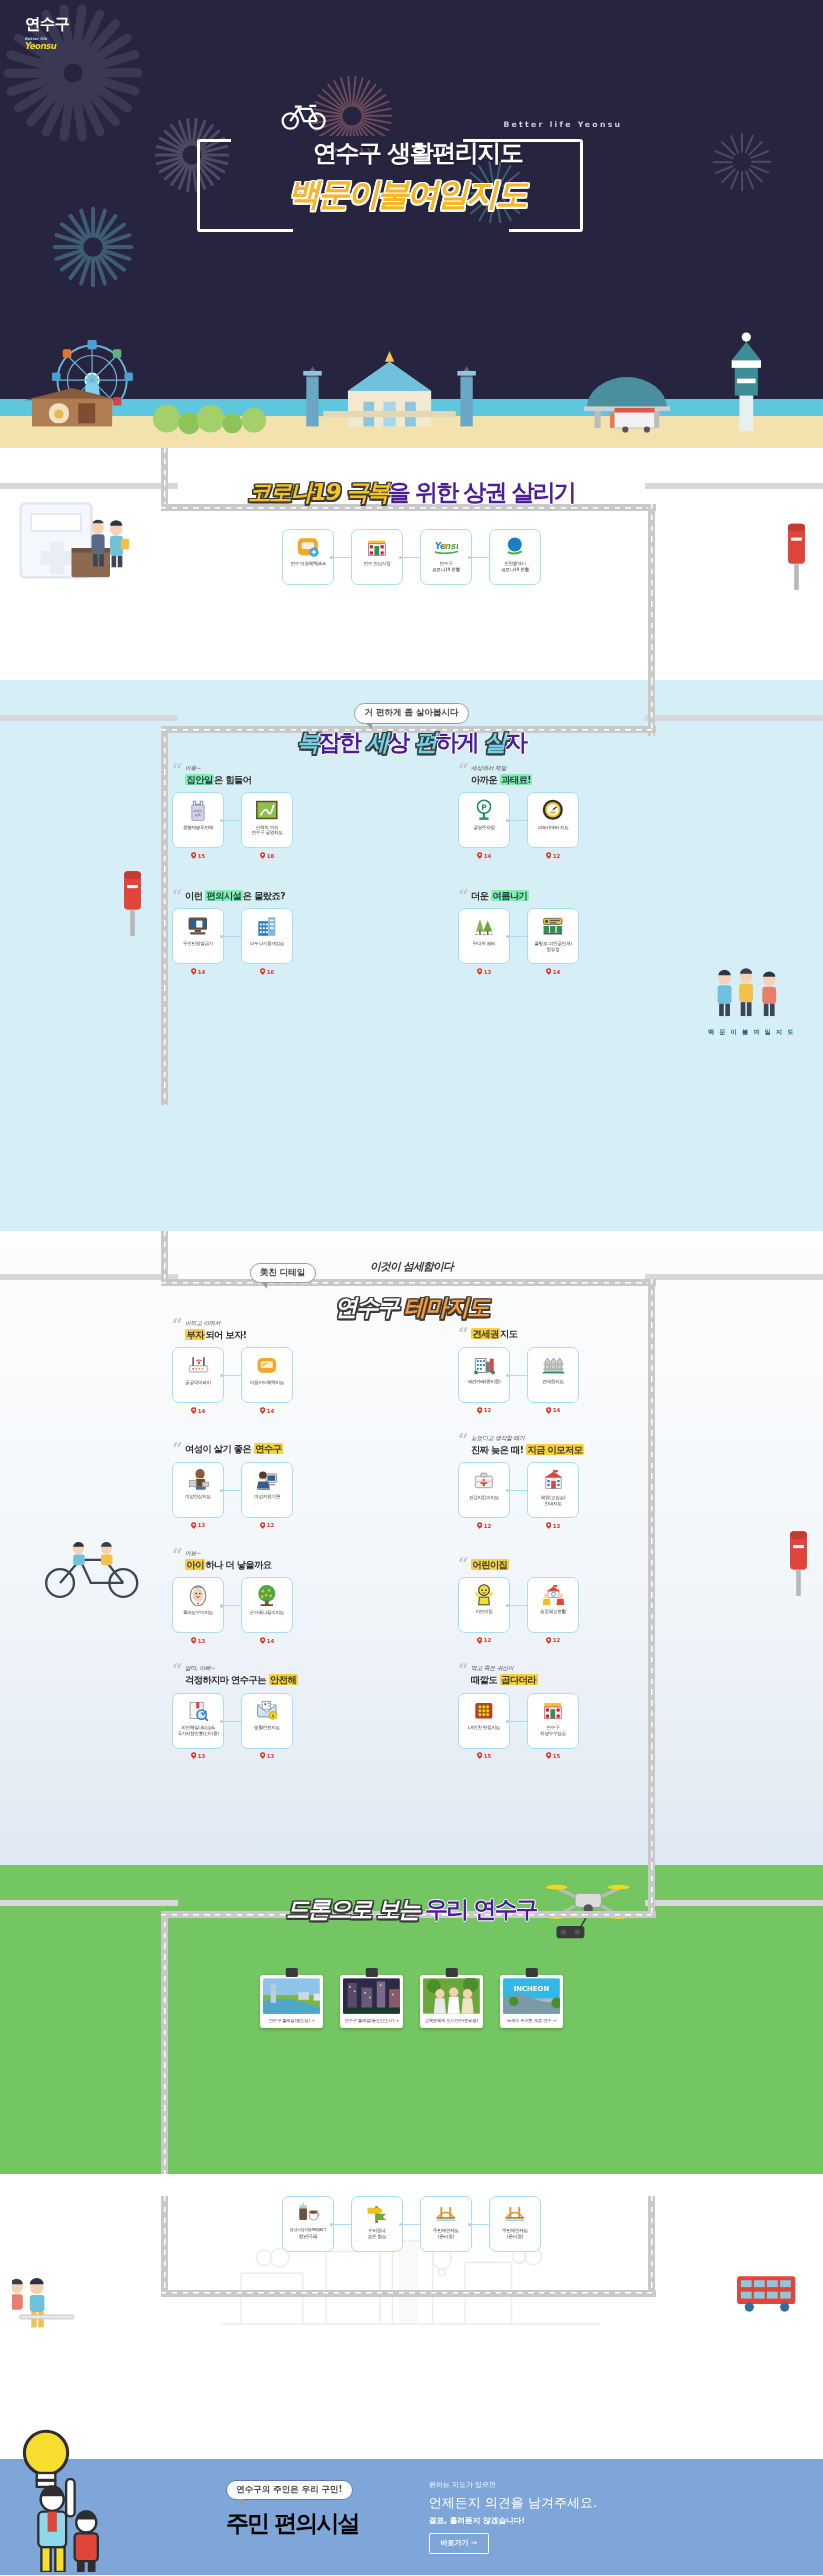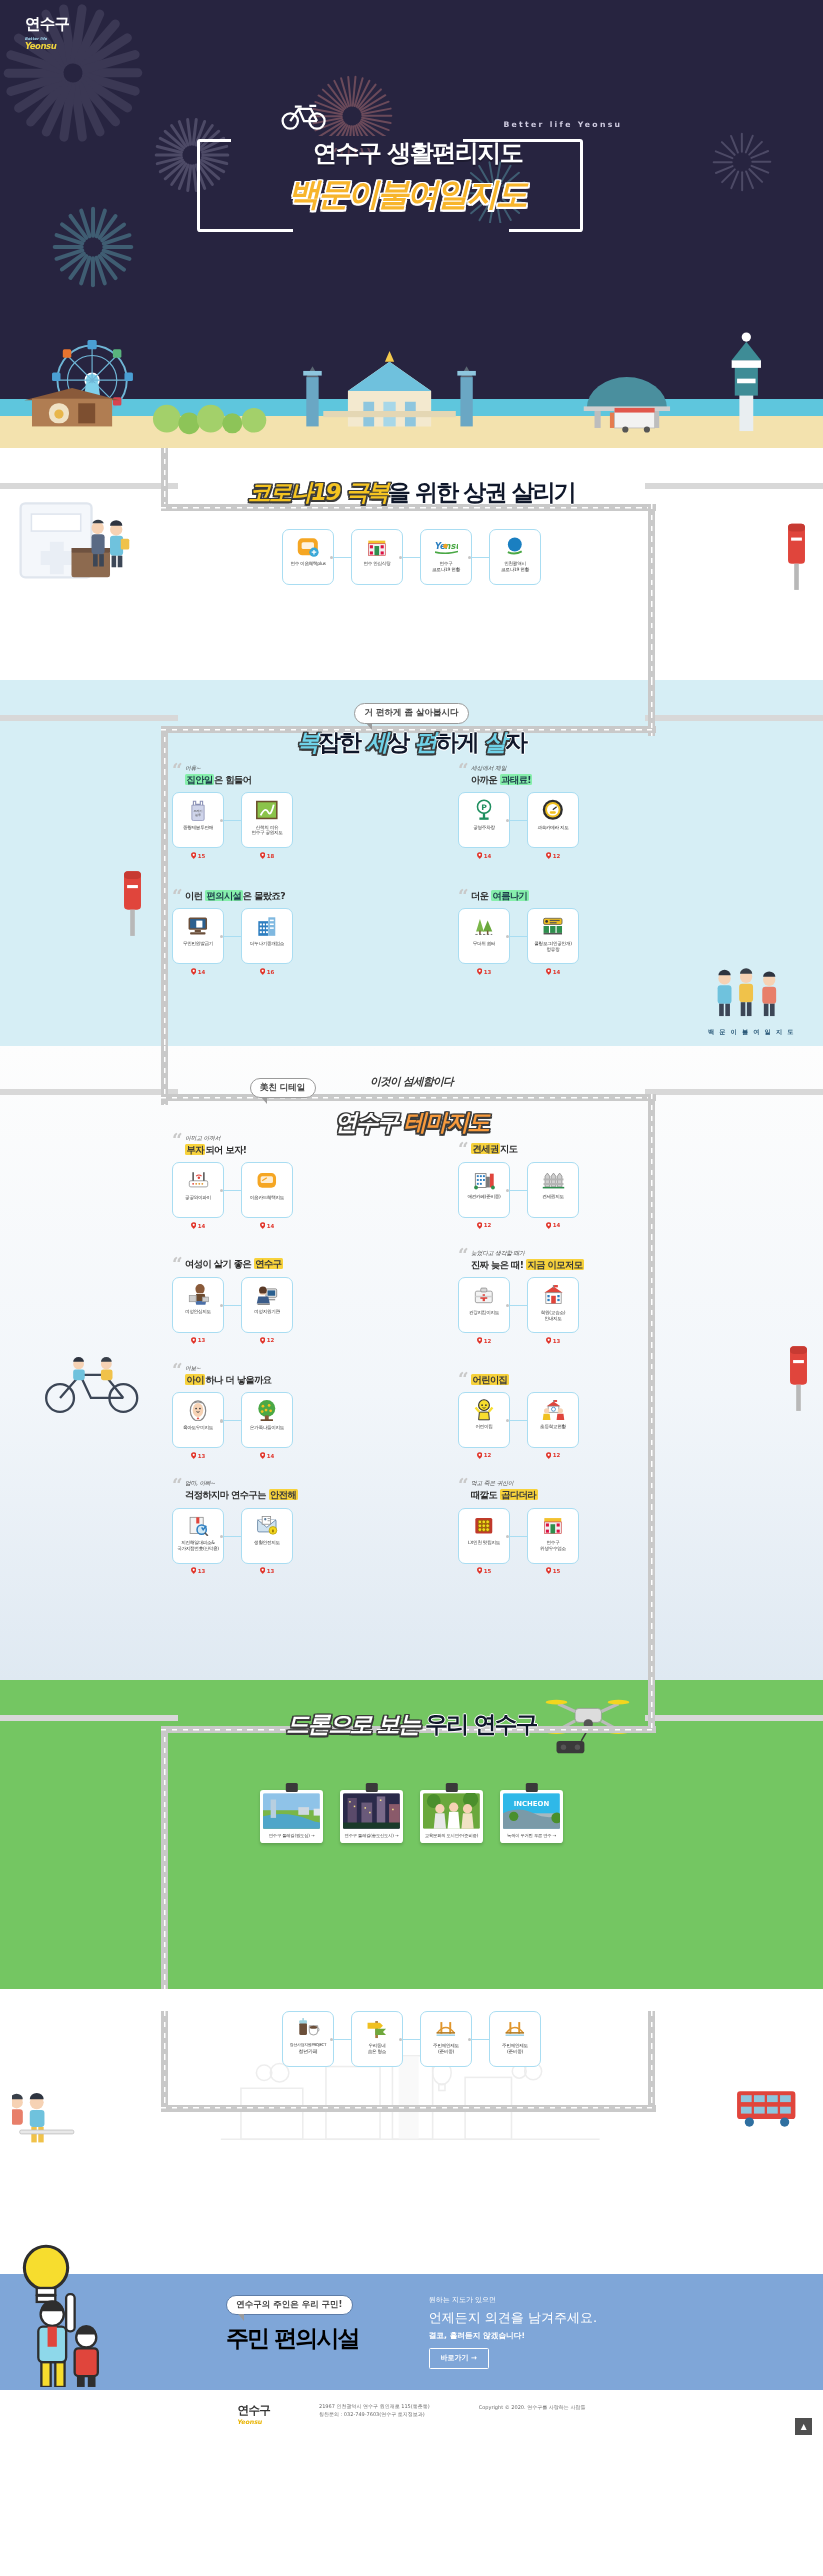--- a/index.html
+++ b/index.html
@@ -80,21 +80,21 @@
   }
   .kicker{ font-size:10.8px; font-weight:bold; color:#3b3b3b; letter-spacing:-0.8px;
      font-style:italic; text-shadow:0.8px 0.8px 0 #fff;}
   .big {
     font-size:23px; font-weight:bold; letter-spacing:-1.9px; white-space:nowrap;
   }
   .big .hl { font-style:italic; }
   .ol-y { color:#f5c421;
      text-shadow:-1.5px 0 0 #3a3a3a,1.5px 0 0 #3a3a3a,0 -1.5px 0 #3a3a3a,0 1.5px 0 #3a3a3a,
        -1.5px -1.5px 0 #3a3a3a,1.5px -1.5px 0 #3a3a3a,-1.5px 1.5px 0 #3a3a3a,1.5px 1.5px 0 #3a3a3a;}
-  .ol-d { color:#0f172a; text-shadow:-0.8px 0 0 #fff,0.8px 0 0 #fff,0 -0.8px 0 #fff,0 0.8px 0 #fff;margin-top:12px;}
+  .ol-d { color:#4c1d95; text-shadow:-0.8px 0 0 #fff,0.8px 0 0 #fff,0 -0.8px 0 #fff,0 0.8px 0 #fff;margin-top:12px;}
   .ol-b { color:#6fd2e8;
      text-shadow:-1.5px 0 0 #3a3a3a,1.5px 0 0 #3a3a3a,0 -1.5px 0 #3a3a3a,0 1.5px 0 #3a3a3a,
        -1.5px -1.5px 0 #3a3a3a,1.5px -1.5px 0 #3a3a3a,-1.5px 1.5px 0 #3a3a3a,1.5px 1.5px 0 #3a3a3a;}
   .ol-o { color:#f79a3c;
      text-shadow:-1.5px 0 0 #3a3a3a,1.5px 0 0 #3a3a3a,0 -1.5px 0 #3a3a3a,0 1.5px 0 #3a3a3a,
        -1.5px -1.5px 0 #3a3a3a,1.5px -1.5px 0 #3a3a3a,-1.5px 1.5px 0 #3a3a3a,1.5px 1.5px 0 #3a3a3a;}
   .ol-w { color:#fff;
      text-shadow:-1.5px 0 0 #3a3a3a,1.5px 0 0 #3a3a3a,0 -1.5px 0 #3a3a3a,0 1.5px 0 #3a3a3a,
        -1.5px -1.5px 0 #3a3a3a,1.5px -1.5px 0 #3a3a3a,-1.5px 1.5px 0 #3a3a3a,1.5px 1.5px 0 #3a3a3a;}
   .ol-lb { color:#bcd9f0;
@@ -138,21 +138,21 @@
   .road { position:absolute; background:#c9c9c9; z-index:1; }
   .road-v { width:7px; }
   .road-h { height:7px; }
   .road-dash-v{
     background-image: repeating-linear-gradient(180deg,#fff 0 5.4px, transparent 5.4px 10.8px);
     background-size:1.5px 100%; background-position:center; background-repeat:repeat-y;
   }
 
   
   .s1 { background:#fff; height:232px; }
-  .s2 { background:#d6eef5; height:366px; }
+  .s2 { background:#d6eef5; height:551px; }
   .s3 { background:linear-gradient(180deg,#fdfdfd 0%,#f2f6fa 55%,#dfe9f2 100%); height:634px; }
   .s4 { background:#74c662; height:309px; }
   .s5 { background:#fff; height:263px; }
 
   .photo-card{
     width:63px; background:#fff; border-radius:3.1px; padding:3.1px 3.1px 0;
     box-shadow:0 1.5px 3.1px rgba(0,0,0,.18); position:relative;
   }
   .photo-card .clip{
     position:absolute; left:50%; top:-7px; transform:translateX(-50%);

